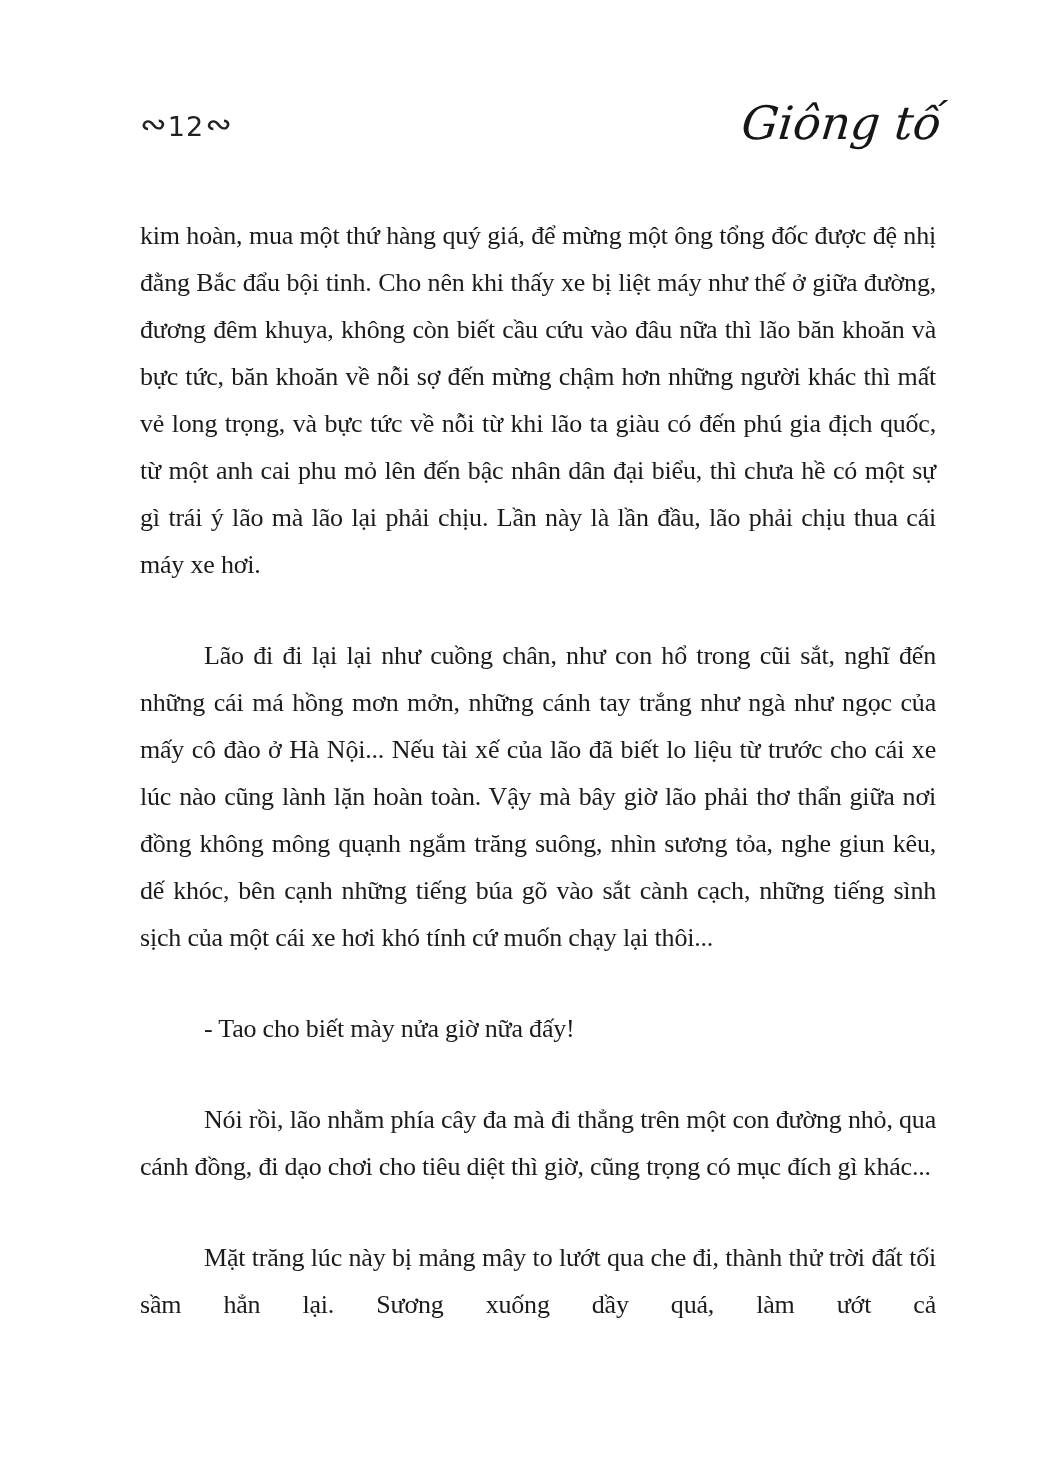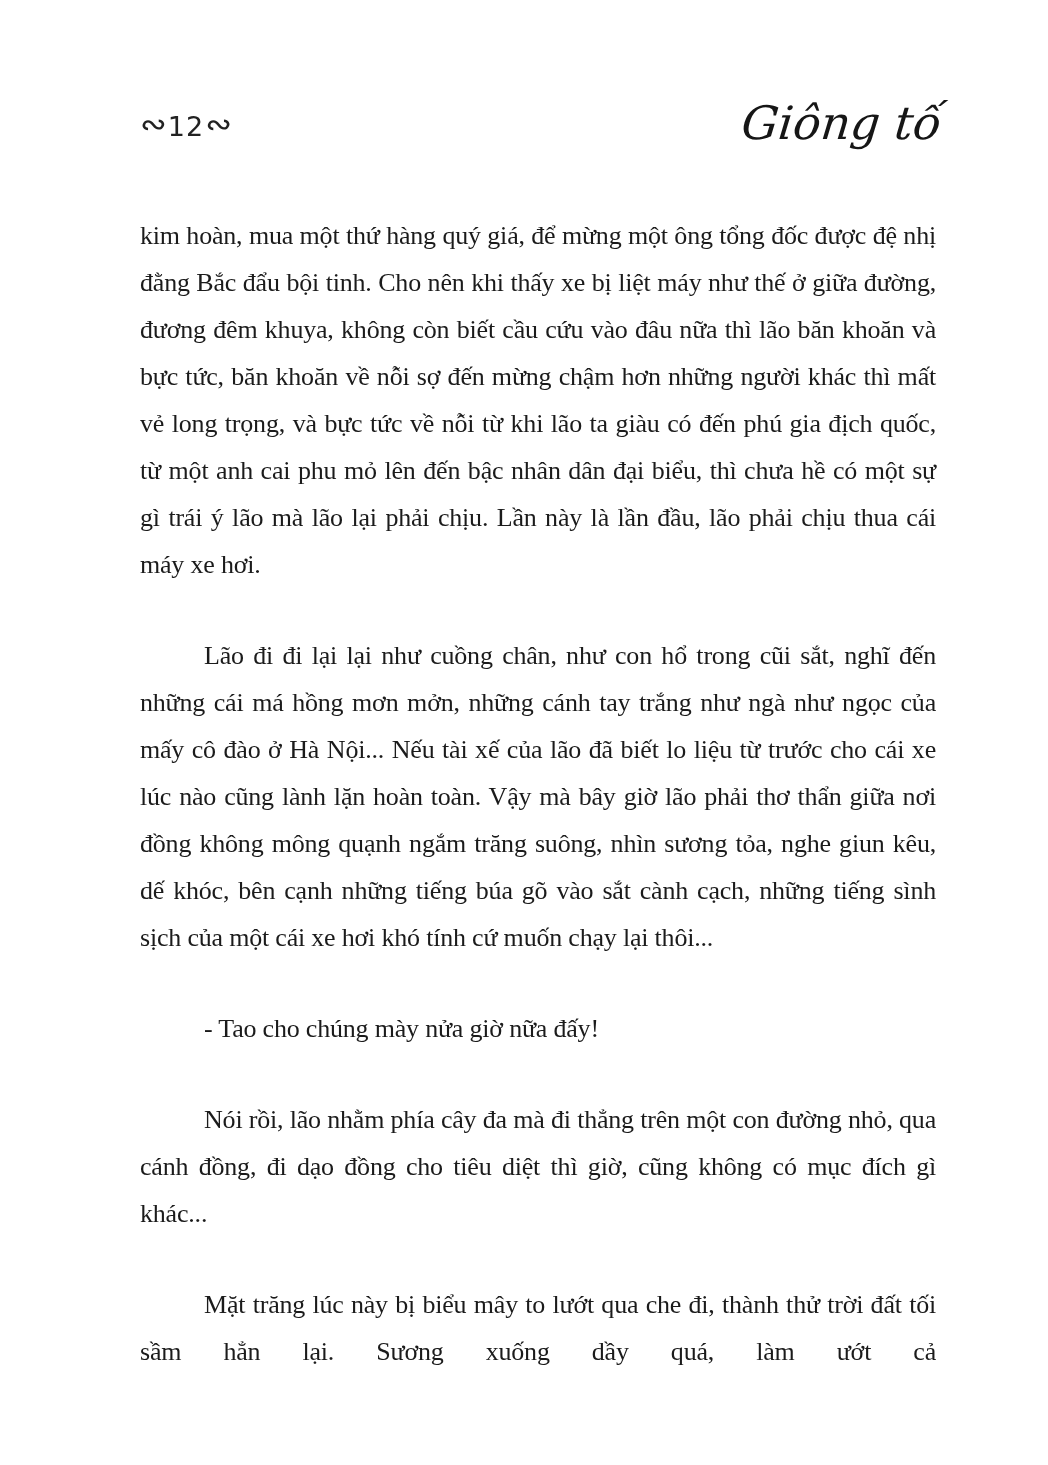--- a/index.html
+++ b/index.html
@@ -87,18 +87,18 @@
       <span class="ornament">∾</span>
       <span class="pagenum">12</span>
       <span class="ornament">∾</span>
     </div>
     <div class="running-title">Giông tố</div>
   </div>
 
   <div class="body-text">
       <p class="para">kim hoàn, mua một thứ hàng quý giá, để mừng một ông tổng đốc được đệ nhị đằng Bắc đẩu bội tinh. Cho nên khi thấy xe bị liệt máy như thế ở giữa đường, đương đêm khuya, không còn biết cầu cứu vào đâu nữa thì lão băn khoăn và bực tức, băn khoăn về nỗi sợ đến mừng chậm hơn những người khác thì mất vẻ long trọng, và bực tức về nỗi từ khi lão ta giàu có đến phú gia địch quốc, từ một anh cai phu mỏ lên đến bậc nhân dân đại biểu, thì chưa hề có một sự gì trái ý lão mà lão lại phải chịu. Lần này là lần đầu, lão phải chịu thua cái máy xe hơi.</p>
       <p class="para indented">Lão đi đi lại lại như cuồng chân, như con hổ trong cũi sắt, nghĩ đến những cái má hồng mơn mởn, những cánh tay trắng như ngà như ngọc của mấy cô đào ở Hà Nội... Nếu tài xế của lão đã biết lo liệu từ trước cho cái xe lúc nào cũng lành lặn hoàn toàn. Vậy mà bây giờ lão phải thơ thẩn giữa nơi đồng không mông quạnh ngắm trăng suông, nhìn sương tỏa, nghe giun kêu, dế khóc, bên cạnh những tiếng búa gõ vào sắt cành cạch, những tiếng sình sịch của một cái xe hơi khó tính cứ muốn chạy lại thôi...</p>
-      <p class="para indented">- Tao cho chúng mày nửa giờ nữa đấy!</p>
-      <p class="para indented">Nói rồi, lão nhằm phía cây đa mà đi thẳng trên một con đường nhỏ, qua cánh đồng, đi dạo đồng cho tiêu diệt thì giờ, cũng không có mục đích gì khác...</p>
-      <p class="para indented">Mặt trăng lúc này bị biểu mây to lướt qua che đi, thành thử trời đất tối sầm hẳn lại. Sương xuống dầy quá, làm ướt cả</p>
+      <p class="para indented">- Tao cho biết mày nửa giờ nữa đấy!</p>
+      <p class="para indented">Nói rồi, lão nhằm phía cây đa mà đi thẳng trên một con đường nhỏ, qua cánh đồng, đi dạo chơi cho tiêu diệt thì giờ, cũng trọng có mục đích gì khác...</p>
+      <p class="para indented">Mặt trăng lúc này bị mảng mây to lướt qua che đi, thành thử trời đất tối sầm hẳn lại. Sương xuống dầy quá, làm ướt cả</p>
     </div>
 
 </div>
 
 </body></html>

